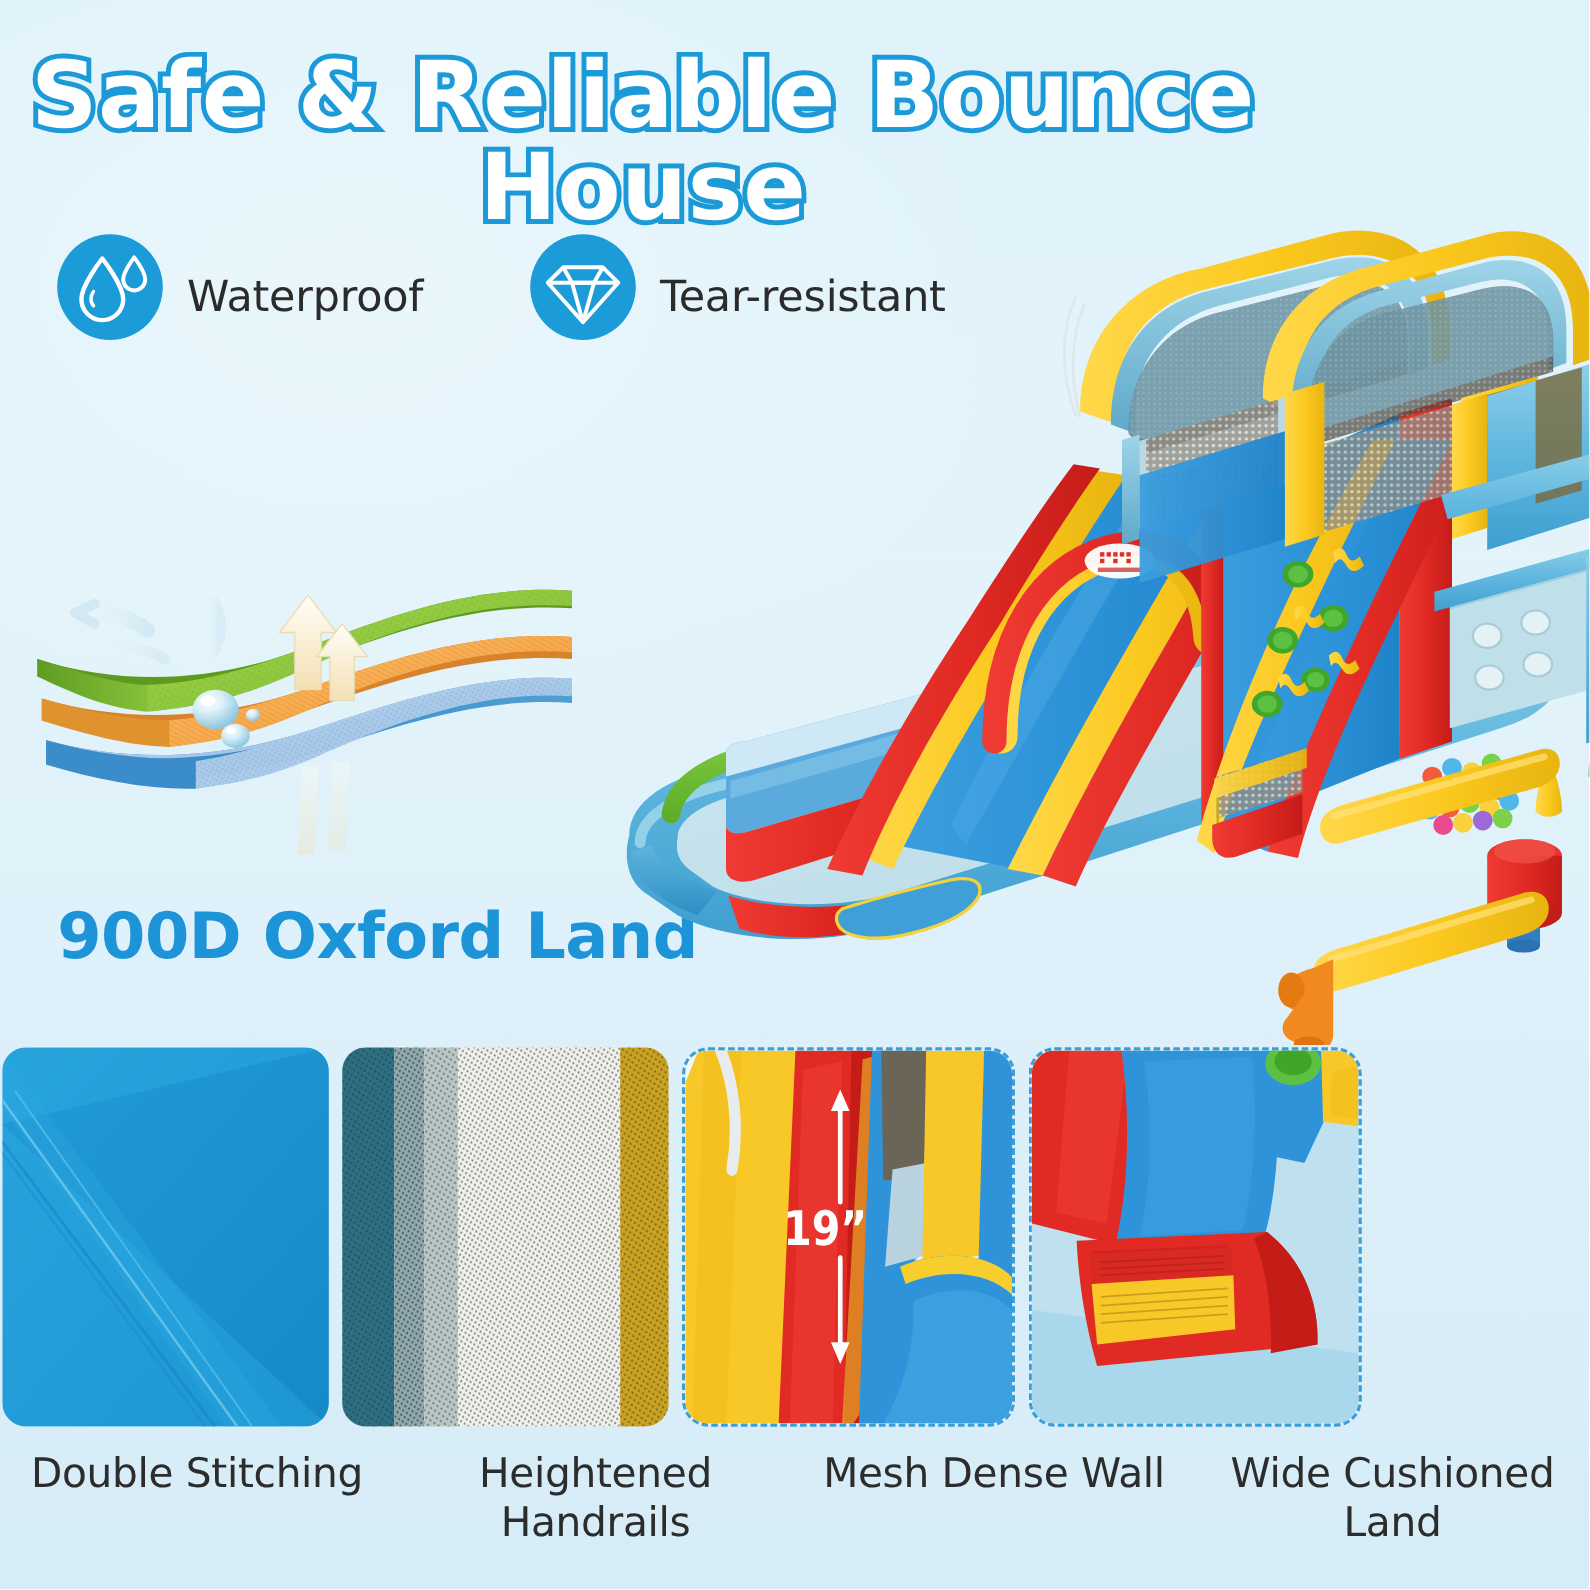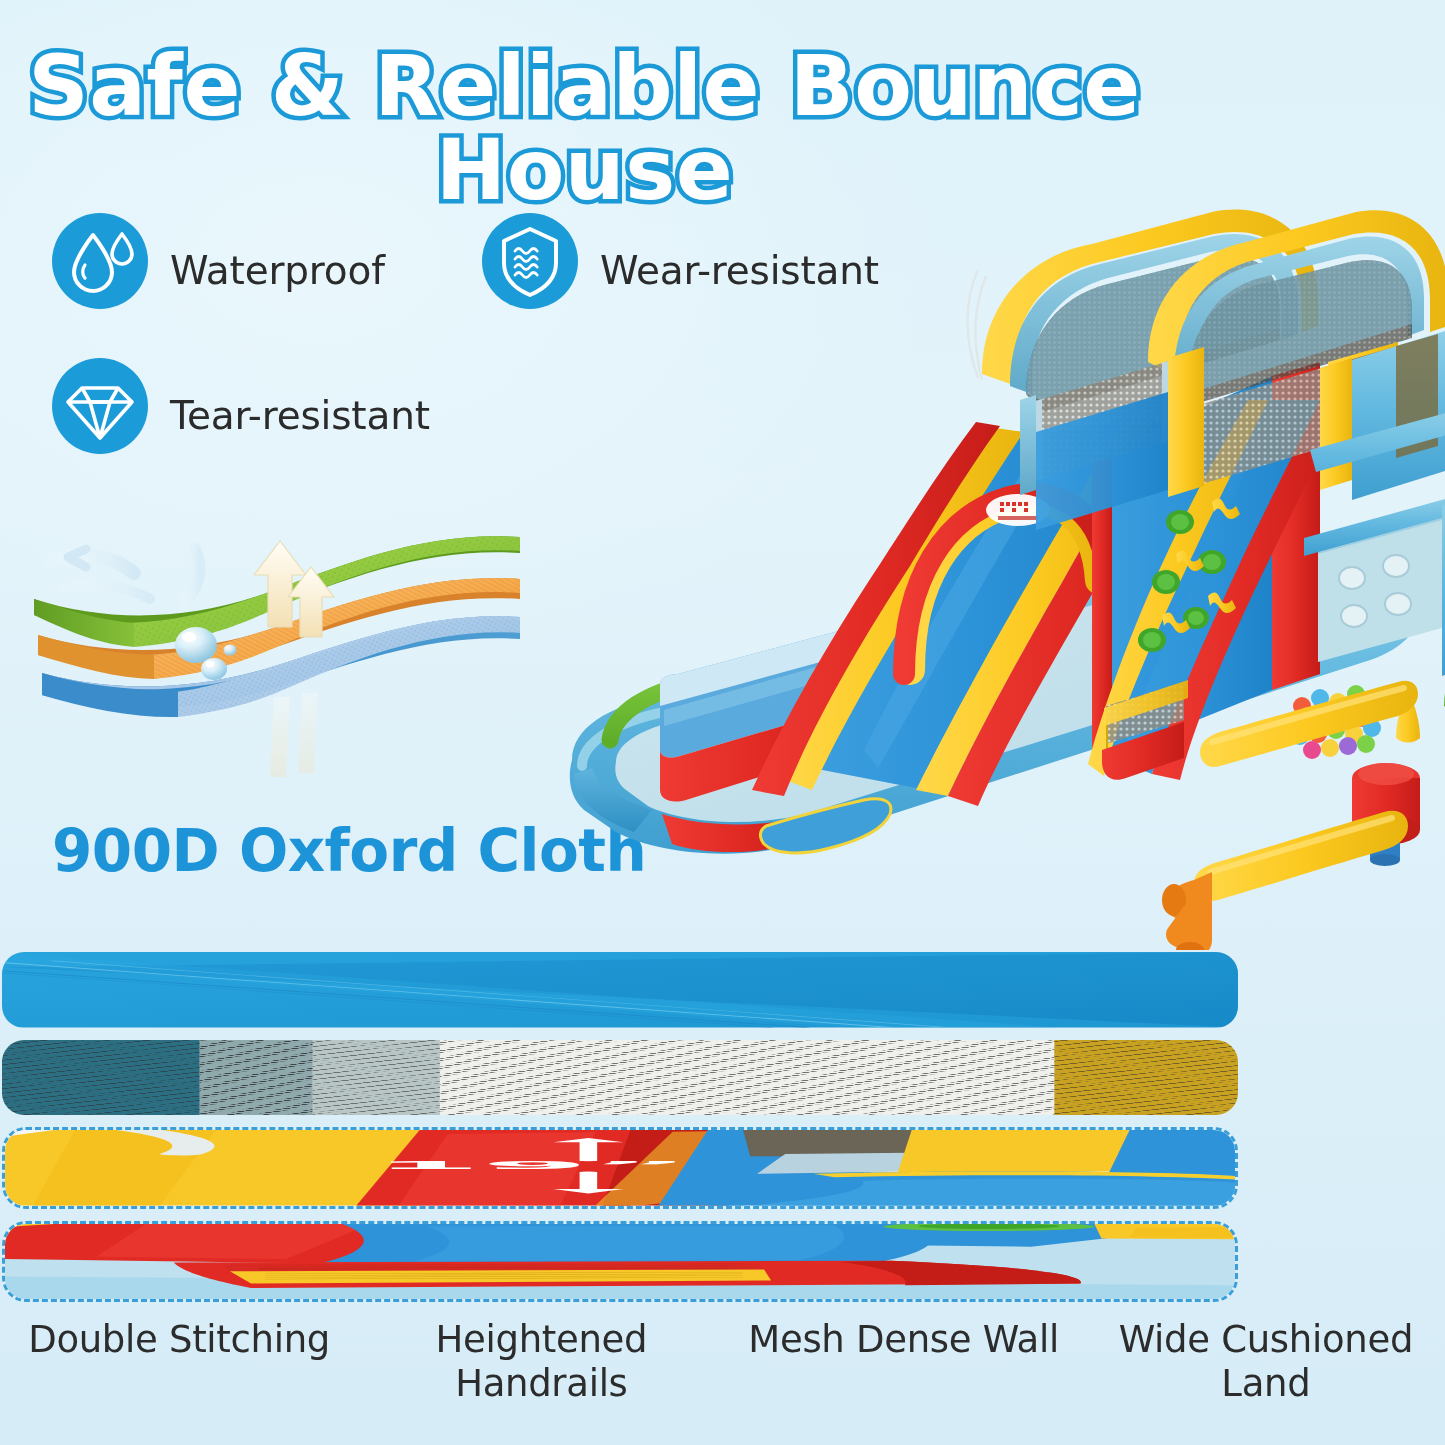--- a/index.html
+++ b/index.html
@@ -102,21 +102,20 @@
   #product-image svg { display: block; width: 100%; height: 100%; }
 
   
   #thumb-strip {
     position: absolute;
     left: 0; top: 952px;
     width: 1240px; height: 350px;
     display: flex;
     gap: 12px;
     padding: 0 2px;
-    flex-direction: column;
   }
   .thumb {
     position: relative;
     flex: 1 1 0;
     height: 345px;
     border-radius: 22px;
     overflow: hidden;
   }
   .thumb.dashed {
     border: 3px dashed #3a9fd8;
@@ -158,34 +157,20 @@
       <span class="feat-icon">
         <svg width="96" height="96" viewBox="0 0 96 96">
           <path d="M41 22 C41 22 22 46 22 59 A19 19 0 0 0 60 59 C60 46 41 22 41 22 Z" fill="none" stroke="#ffffff" stroke-width="4" stroke-linejoin="round"></path>
           <path d="M33 52 C30 56 30 62 33 65" fill="none" stroke="#ffffff" stroke-width="3.2" stroke-linecap="round"></path>
           <path d="M70 21 C70 21 60 34 60 41 A10 10 0 0 0 80 41 C80 34 70 21 70 21 Z" fill="none" stroke="#ffffff" stroke-width="3.6" stroke-linejoin="round"></path>
         </svg>
       </span>
       <span class="feat-label">Waterproof</span>
     </div>
 
-    <div class="feature">
-      <span class="feat-icon">
-        <svg width="96" height="96" viewBox="0 0 96 96">
-          <path d="M48 16 L74 28 L74 50 C74 66 62 76 48 82 C34 76 22 66 22 50 L22 28 Z" fill="none" stroke="#ffffff" stroke-width="4" stroke-linejoin="round"></path>
-          <g stroke="#ffffff" stroke-width="2.8" fill="none" stroke-linecap="round">
-            <path d="M33 38 q3.7 -5 7.4 0 q3.7 5 7.4 0 q3.7 -5 7.4 0"></path>
-            <path d="M33 46 q3.7 -5 7.4 0 q3.7 5 7.4 0 q3.7 -5 7.4 0"></path>
-            <path d="M33 54 q3.7 -5 7.4 0 q3.7 5 7.4 0 q3.7 -5 7.4 0"></path>
-            <path d="M33 62 q3.7 -5 7.4 0 q3.7 5 7.4 0 q3.7 -5 7.4 0"></path>
-          </g>
-        </svg>
-      </span>
-      <span class="feat-label">Wear-resistant</span>
-    </div>
 
     <div class="feature">
       <span class="feat-icon">
         <svg width="96" height="96" viewBox="0 0 96 96">
           <g fill="none" stroke="#ffffff" stroke-width="3.6" stroke-linejoin="round">
             <path d="M30 30 L66 30 L80 44 L48 80 L16 44 Z"></path>
             <path d="M16 44 L80 44"></path>
             <path d="M30 30 L38 44 L48 80"></path>
             <path d="M66 30 L58 44 L48 80"></path>
             <path d="M38 44 L58 44"></path>
@@ -297,21 +282,21 @@
         <path d="M246 210 L262 210 L258 290 L242 290 Z" fill="url(#gArrow)" opacity="0.35"></path>
         <path d="M274 206 L290 206 L286 286 L270 286 Z" fill="url(#gArrow)" opacity="0.3"></path>
 
         <path d="M240 140 L240 88 L226 88 L252 54 L278 88 L264 88 L264 140 Z" fill="url(#gArrow)" stroke="#e8dcb6" stroke-width="1.2" stroke-linejoin="round"></path>
 
         <path d="M272 150 L272 110 L260 110 L283 80 L306 110 L294 110 L294 150 Z" fill="url(#gArrow)" stroke="#e8dcb6" stroke-width="1.2" stroke-linejoin="round"></path>
       </g>
     </svg>
   </div>
 
-  <div id="oxford-label">900D Oxford Cloth</div>
+  <div id="oxford-label">900D Oxford Land</div>
 
   <div id="product-image">
     <svg viewBox="0 0 940 800" preserveAspectRatio="xMidYMid meet">
       <defs>
         <linearGradient id="poolFloor" x1="0" y1="0" x2="1" y2="1">
           <stop offset="0%" stop-color="#cfe7ef"></stop>
           <stop offset="100%" stop-color="#b8dbe8"></stop>
         </linearGradient>
         <linearGradient id="railBlue" x1="0" y1="0" x2="0" y2="1">
           <stop offset="0%" stop-color="#8fd0e8"></stop>

